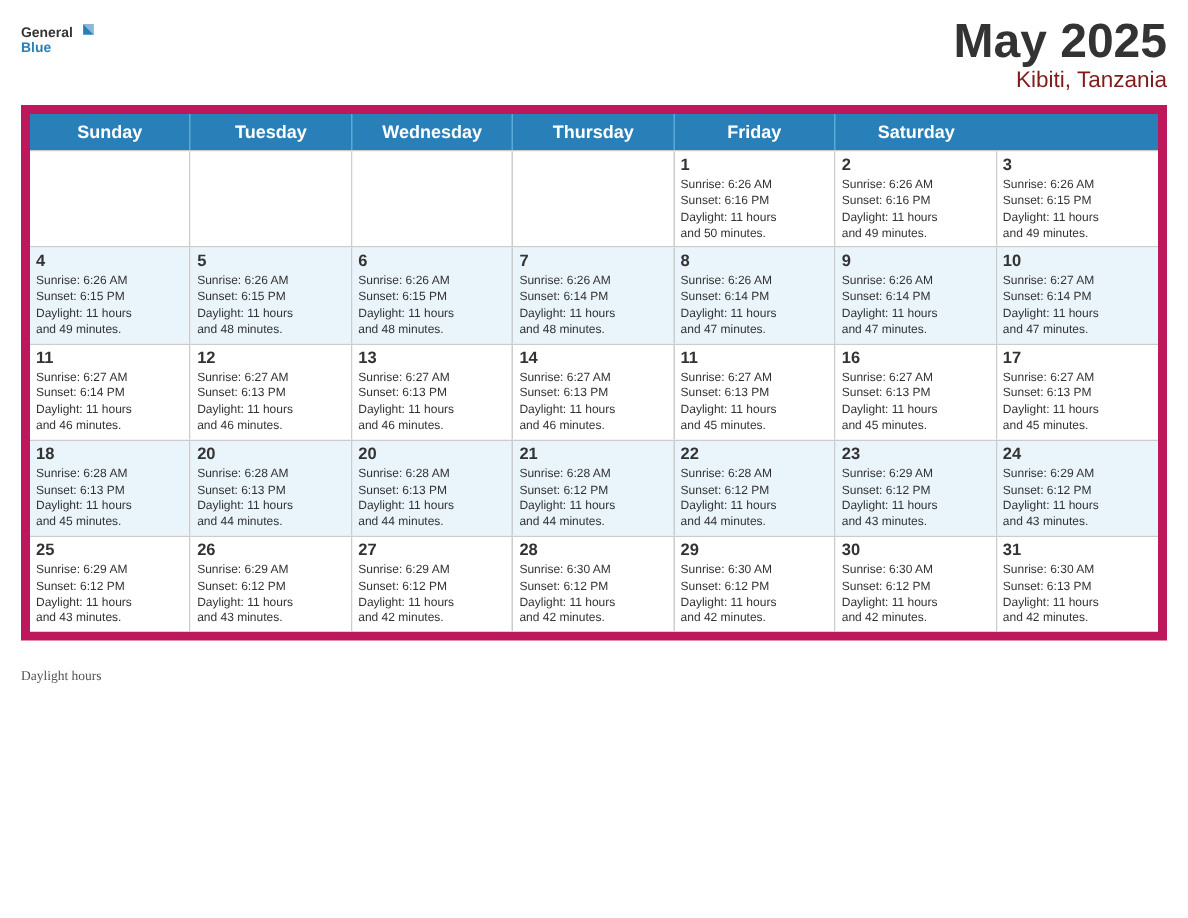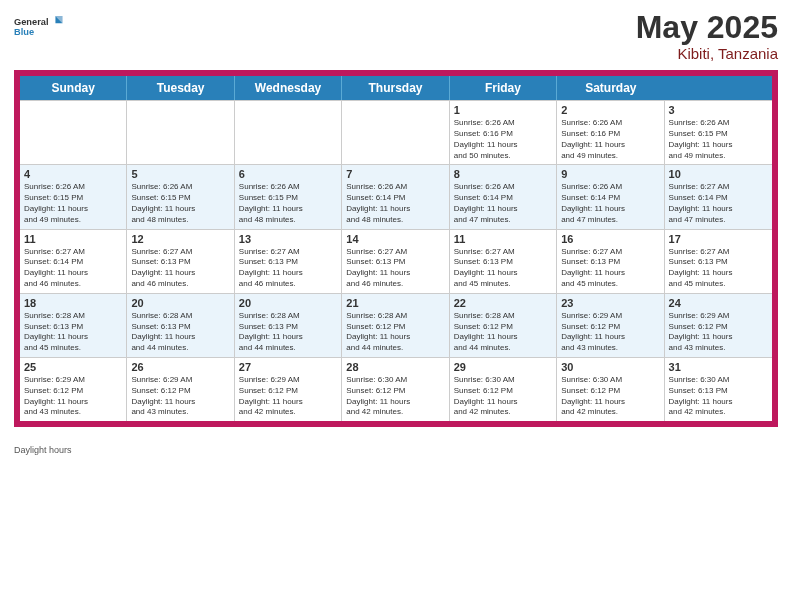--- a/index.html
+++ b/index.html
@@ -93,20 +93,21 @@
     }
     .cell-text {
       font-size: 8px;
       color: #333;
       line-height: 1.35;
     }
     .footer {
       margin-top: 18px;
       font-size: 9px;
       color: #555;
+      font-family: Liberation Serif, serif;
     }
   </style>
 </head>
 <body>
 
 <div class="page">
   <div class="header">
     <div class="logo">
     <svg width="50" height="32" viewBox="0 0 70 32">
       <text x="0" y="14" font-size="13" font-weight="bold" font-family="Arial" fill="#333">General</text>

